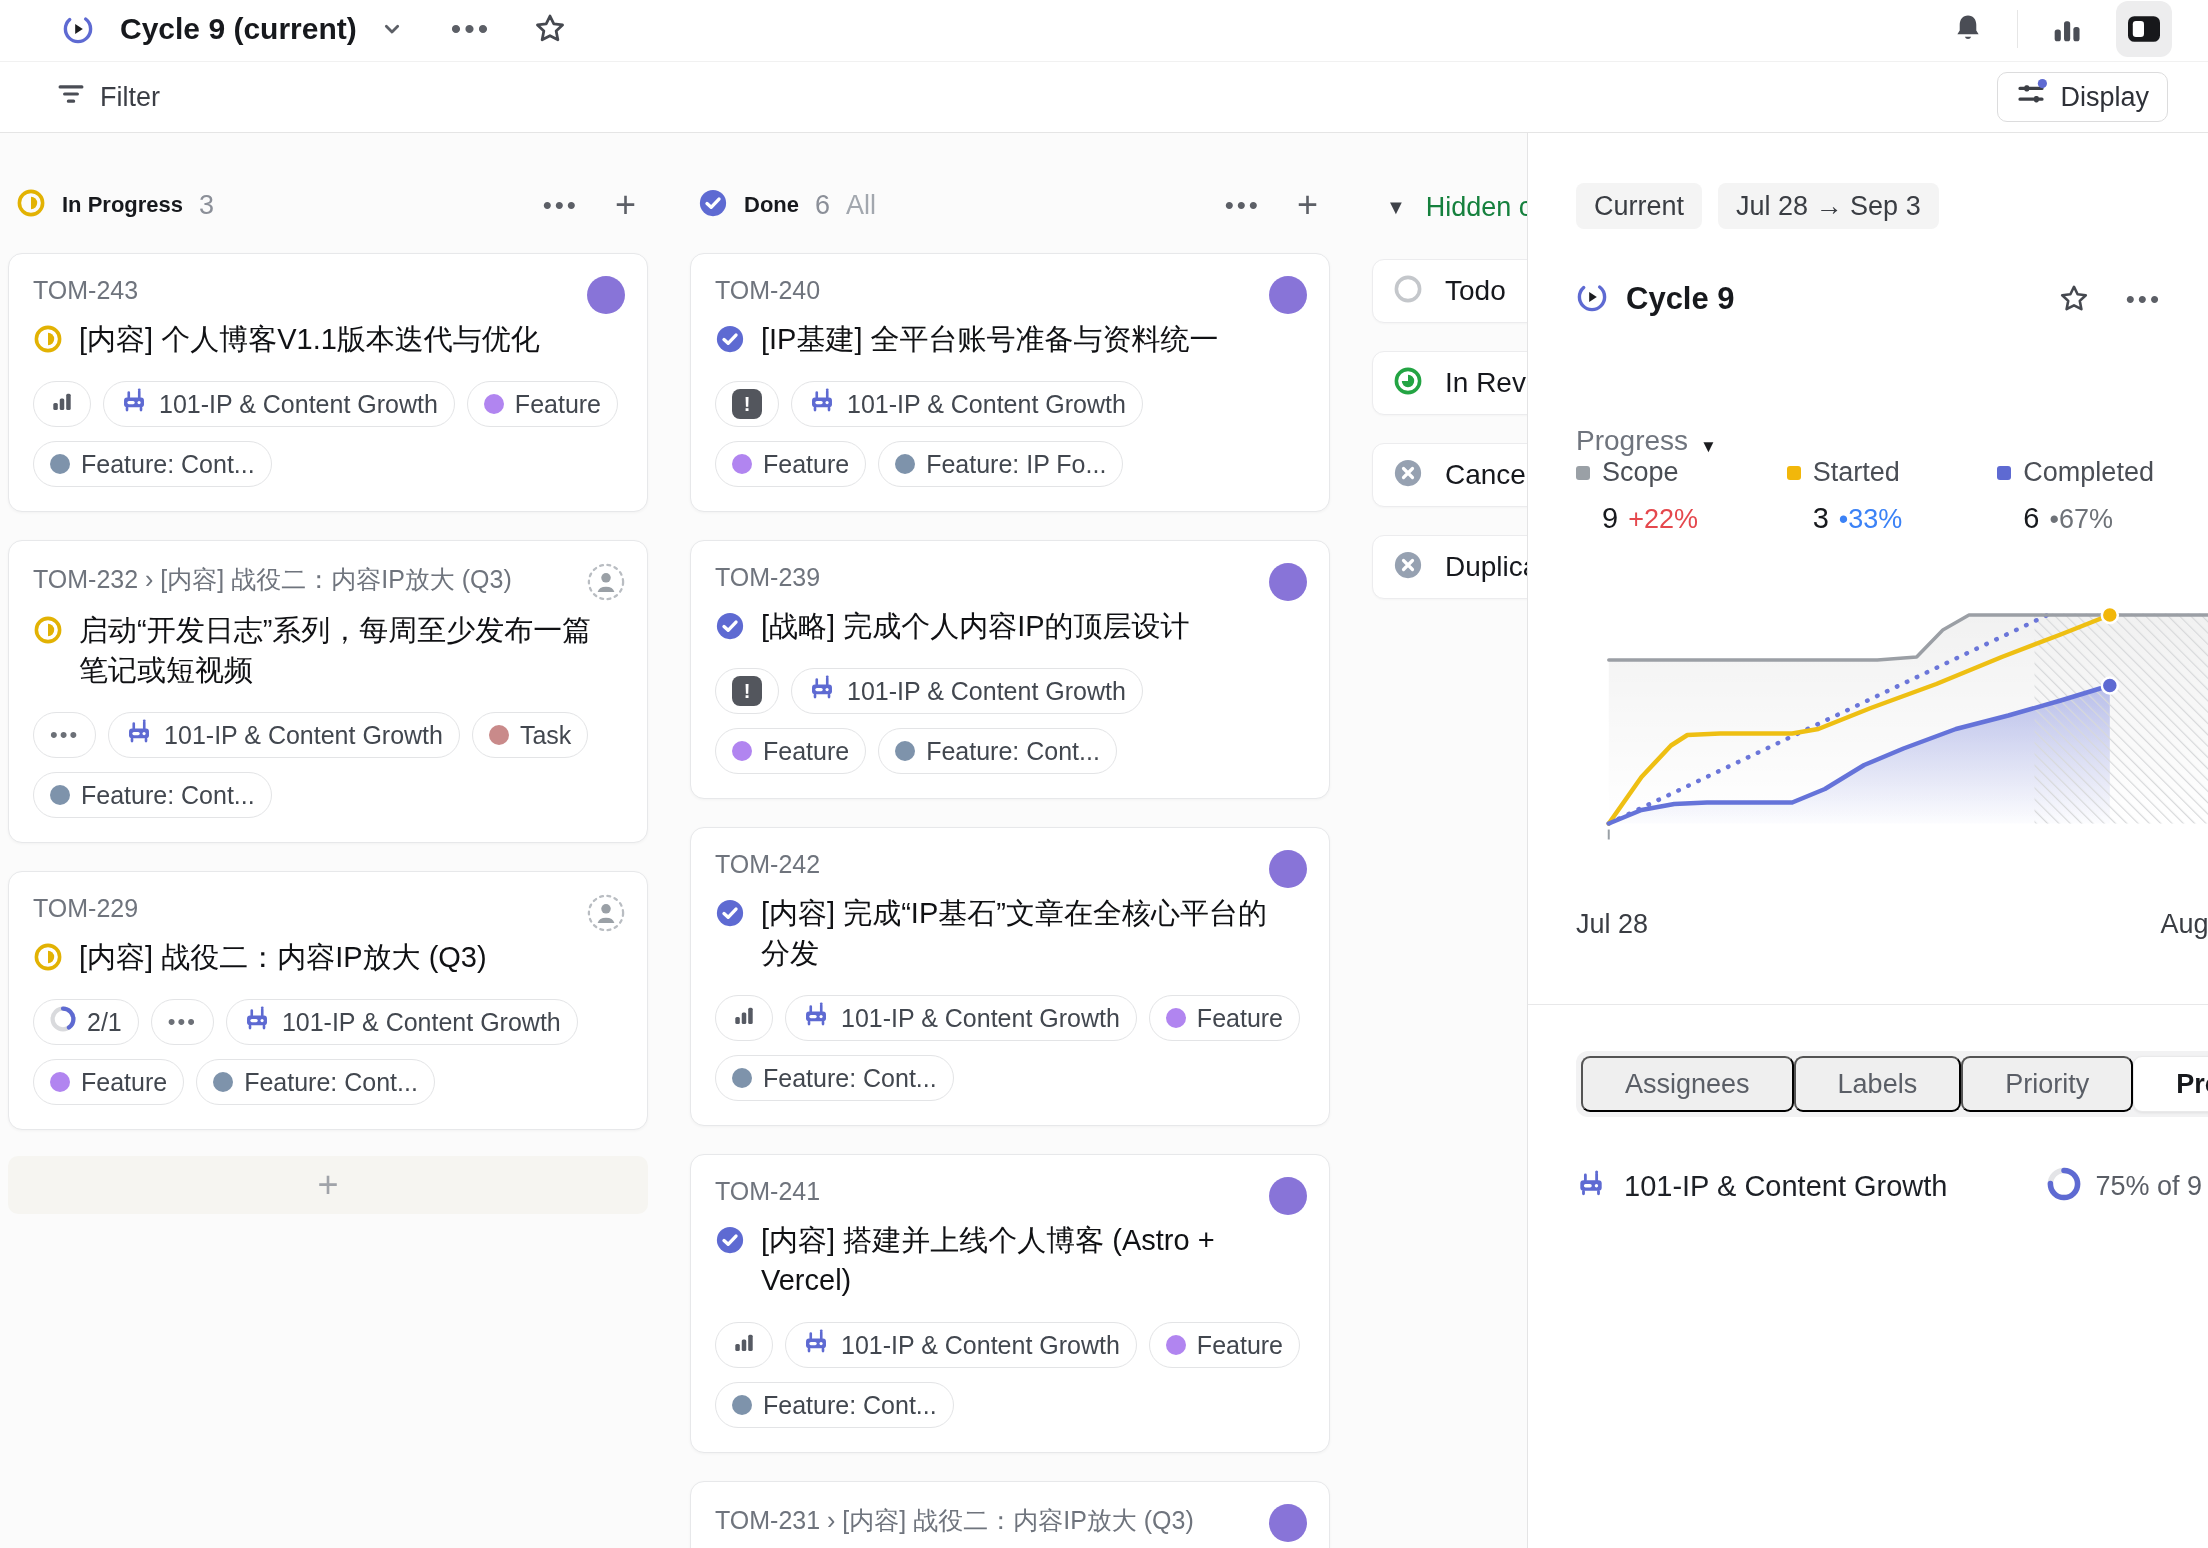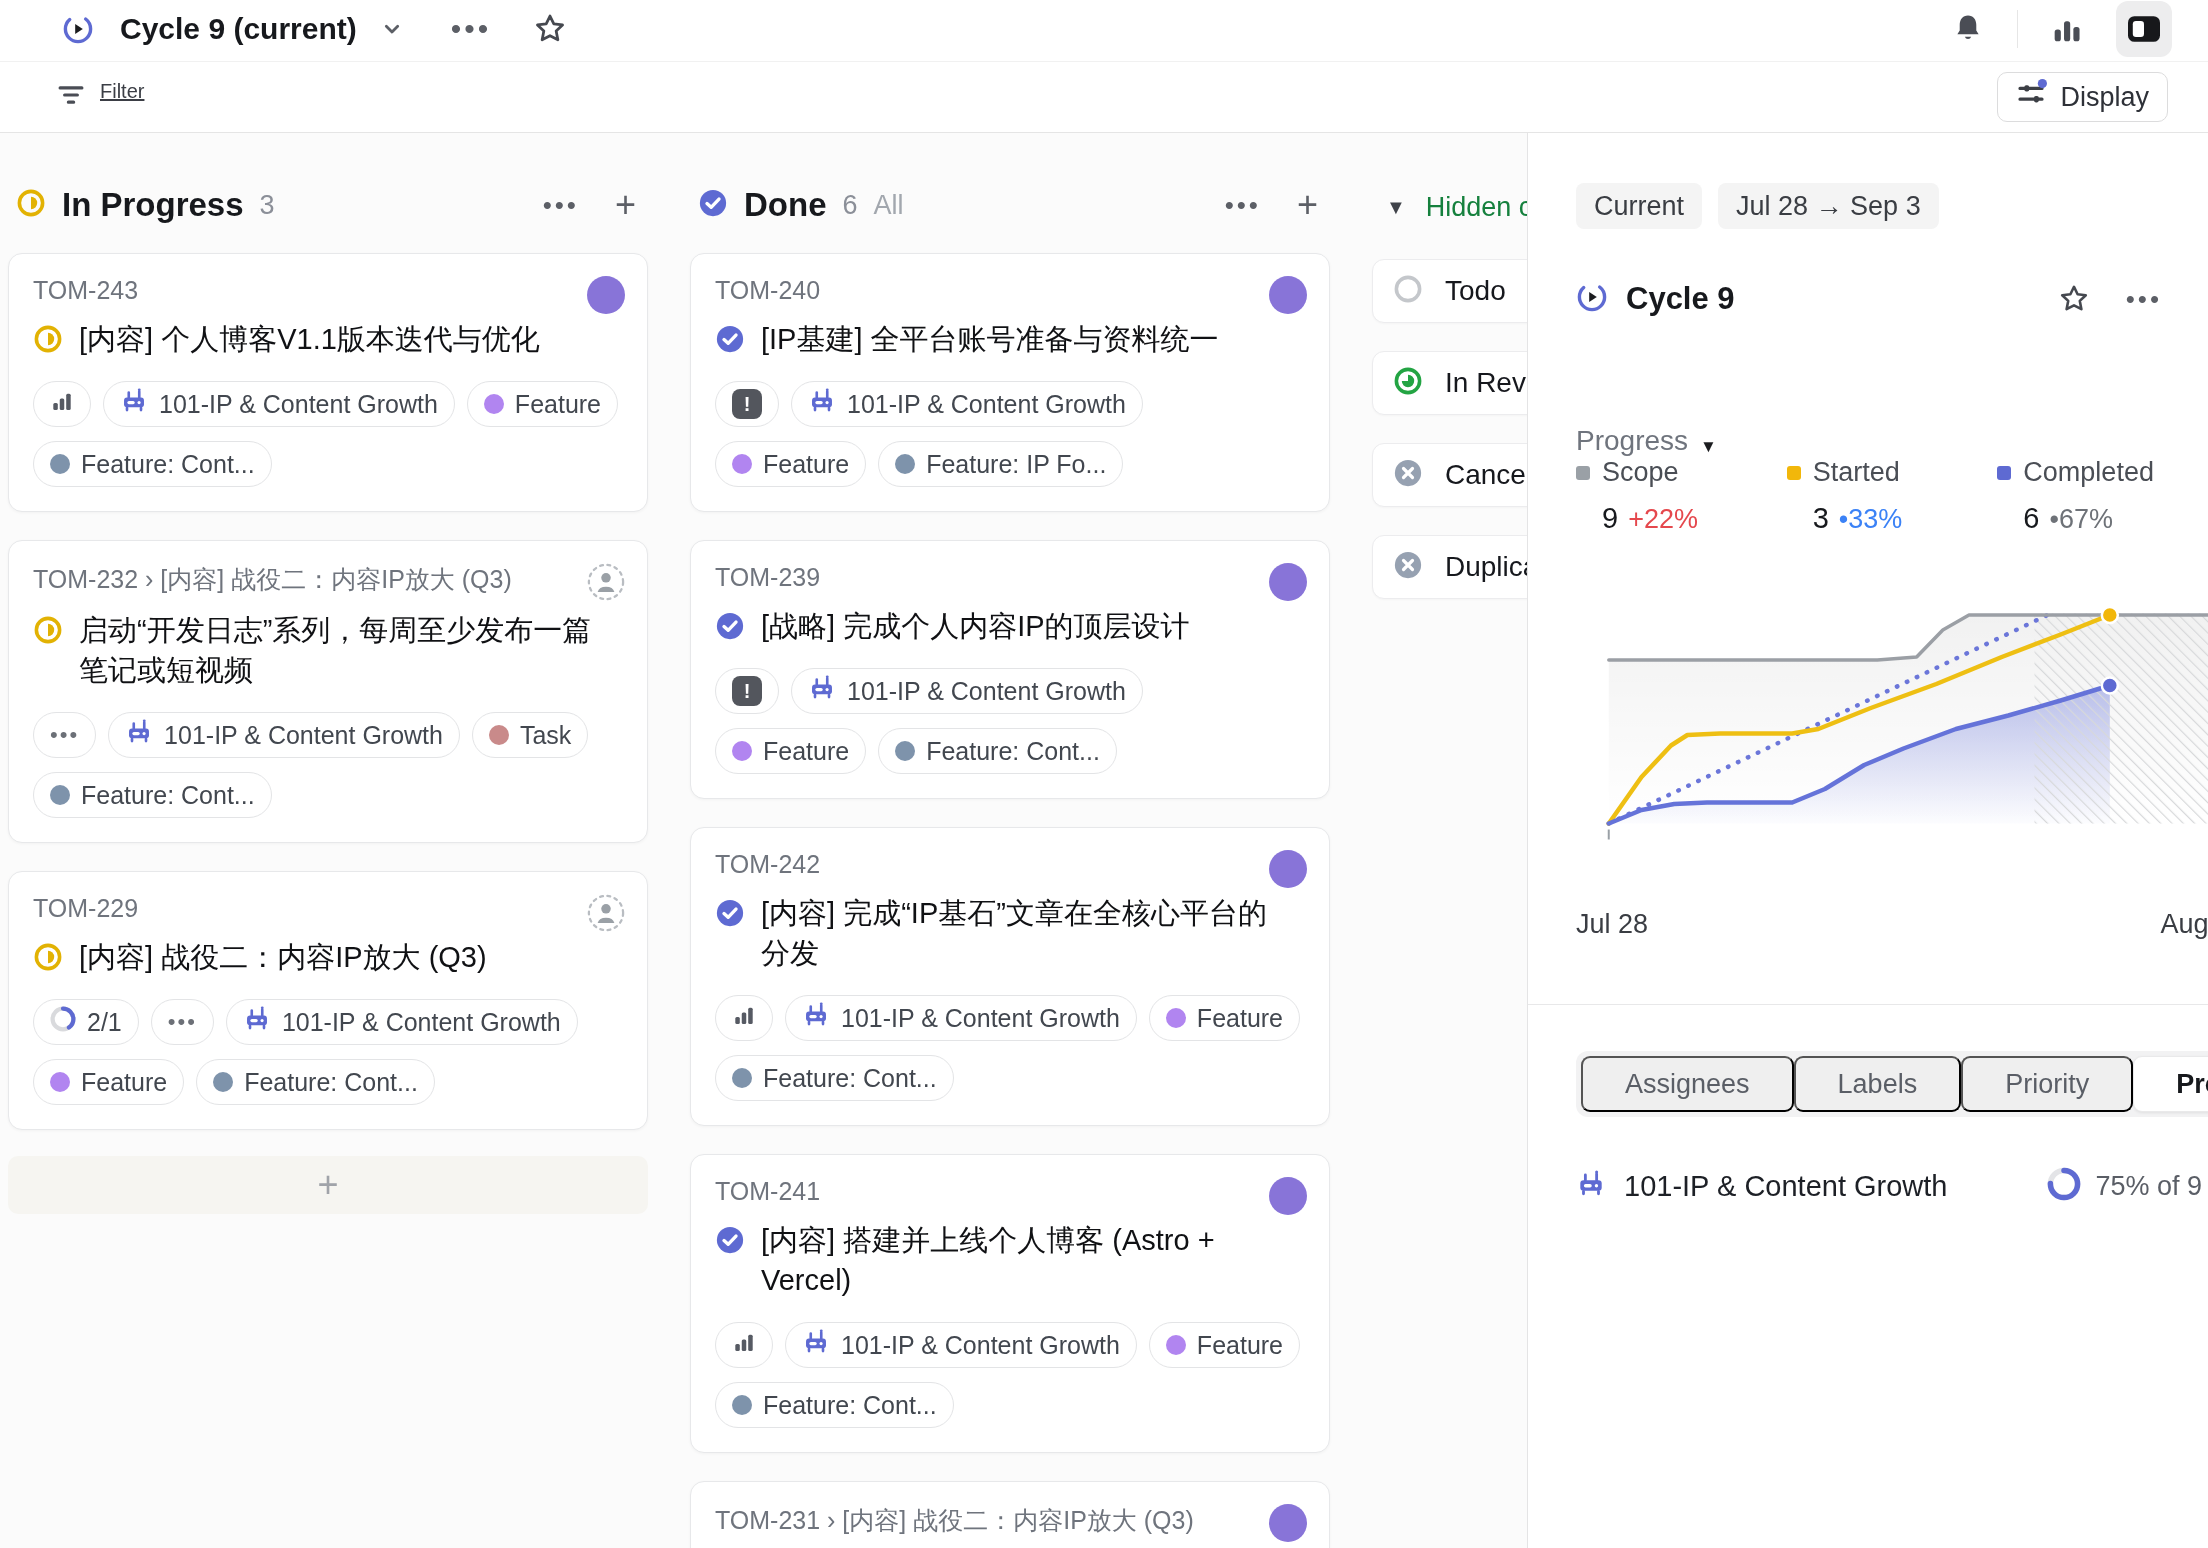--- a/index.html
+++ b/index.html
@@ -11,31 +11,31 @@
   .tb-title { font-size:30px; font-weight:600; color:#17191d; margin-left:4px; }
   .icon-btn { background:none; border:none; cursor:pointer; display:flex; align-items:center;
     justify-content:center; padding:6px; }
   .dots { font-size:30px; color:#5c5f66; letter-spacing:3px; line-height:1; }
   .tb-right { margin-left:auto; display:flex; align-items:center; gap:26px; }
   .tb-divider { width:1px; height:38px; background:#e6e6e6; }
   .toggle-bg { width:56px; height:56px; background:#ededee; border-radius:12px;
     display:flex; align-items:center; justify-content:center; }
   .filterbar { height:71px; display:flex; align-items:center; padding:0 40px 0 56px;
     border-bottom:1px solid #e5e5e5; }
-  .filter-btn { display:flex; gap:14px; background:none; border:none;
-    font-size:20px; color:#3b3e45; cursor:pointer;text-decoration:underline; }
+  .filter-btn { display:flex; align-items:center; gap:14px; background:none; border:none;
+    font-size:27px; color:#3b3e45; cursor:pointer; }
   .display-btn { margin-left:auto; display:flex; align-items:center; gap:12px;
     border:1px solid #dcdcdd; background:#fff; border-radius:10px; height:50px;
     padding:0 18px; font-size:27px; color:#2e3138; cursor:pointer; }
   .main { display:flex; height:1415px; }
   .board { width:1527px; background:#fbfbfb; overflow:hidden; display:flex; gap:42px;
     padding:0 0 0 8px; }
   .col { width:640px; flex:none; }
   .col-head { display:flex; align-items:center; gap:16px; margin:46px 6px 0 8px; height:52px; }
-  .col-name { font-size:33px; font-weight:600; color:#17191d; }
+  .col-name { font-size:22px; font-weight:600; color:#17191d; }
   .col-count { font-size:27px; color:#8b8f98; }
   .col-all { font-size:27px; color:#a2a7ae; }
   .col-actions { margin-left:auto; display:flex; align-items:center; gap:24px; }
   .plus { font-size:36px; color:#5c5f66; line-height:1; font-weight:400; }
   .cards { margin-top:22px; display:flex; flex-direction:column; gap:28px; }
   .card { background:#fff; border:1px solid #e7e8ea; border-radius:14px;
     box-shadow:0 1px 3px rgba(0,0,0,.04); padding:22px 24px 24px; position:relative; cursor:pointer; }
   .card-id-row { font-size:25px; color:#6f747d; padding-right:56px; white-space:nowrap;
     overflow:hidden; }
   .card-avatar { position:absolute; top:22px; right:22px; width:38px; height:38px;

